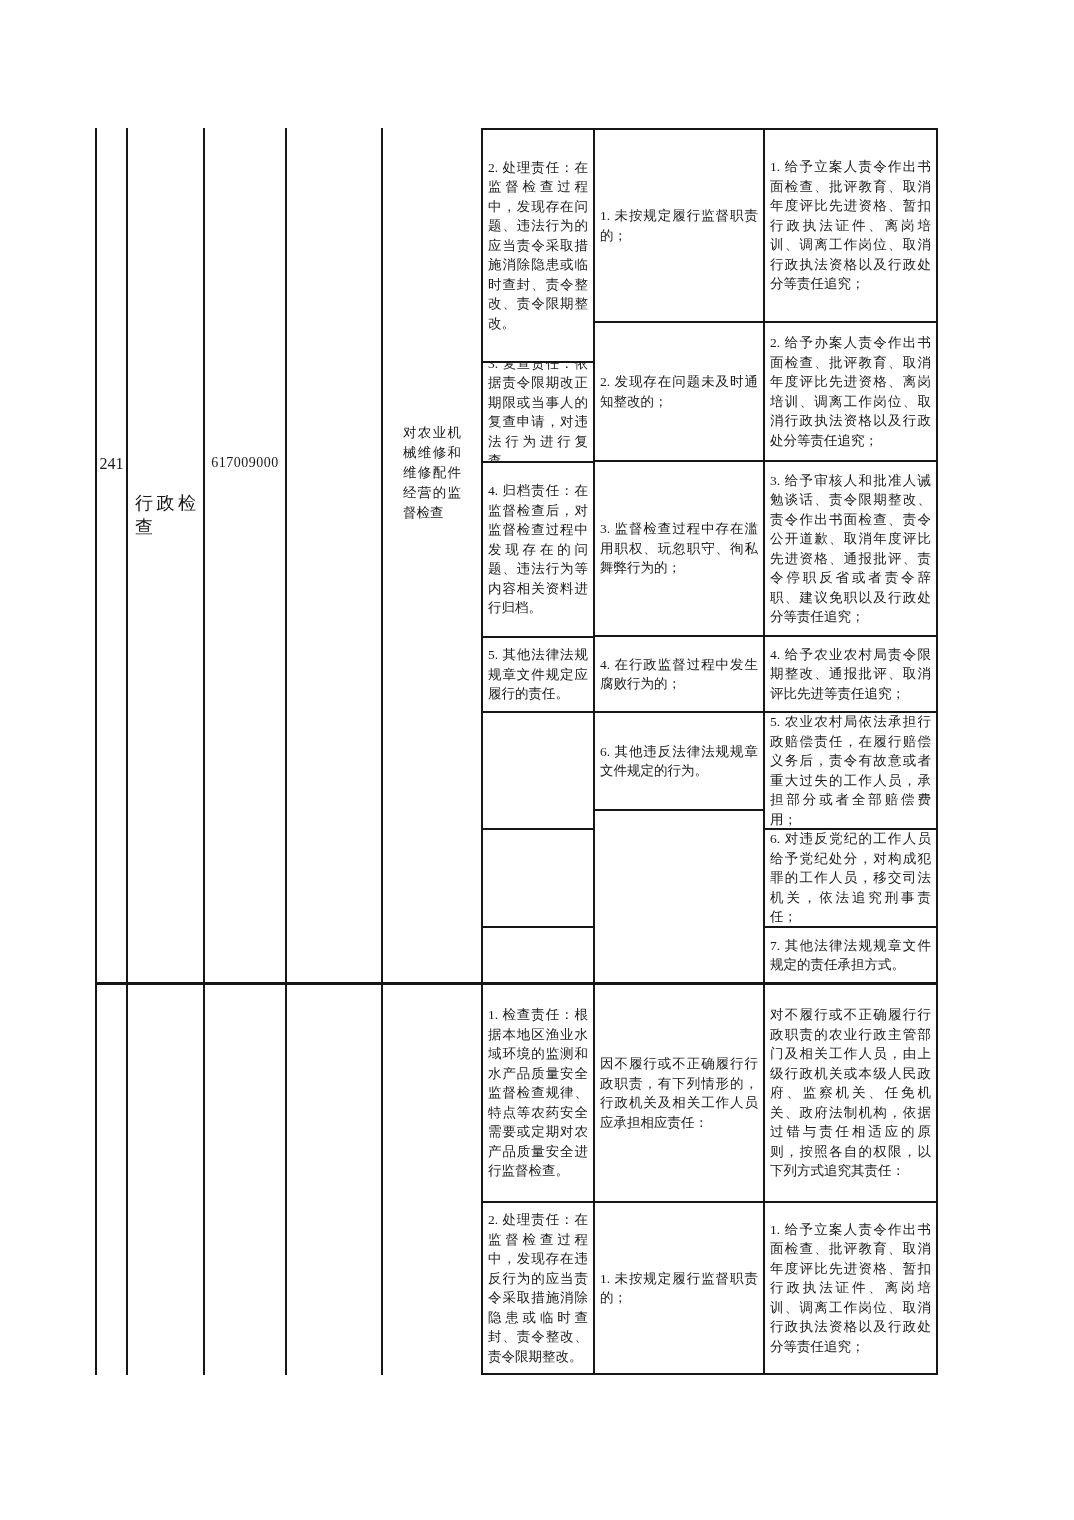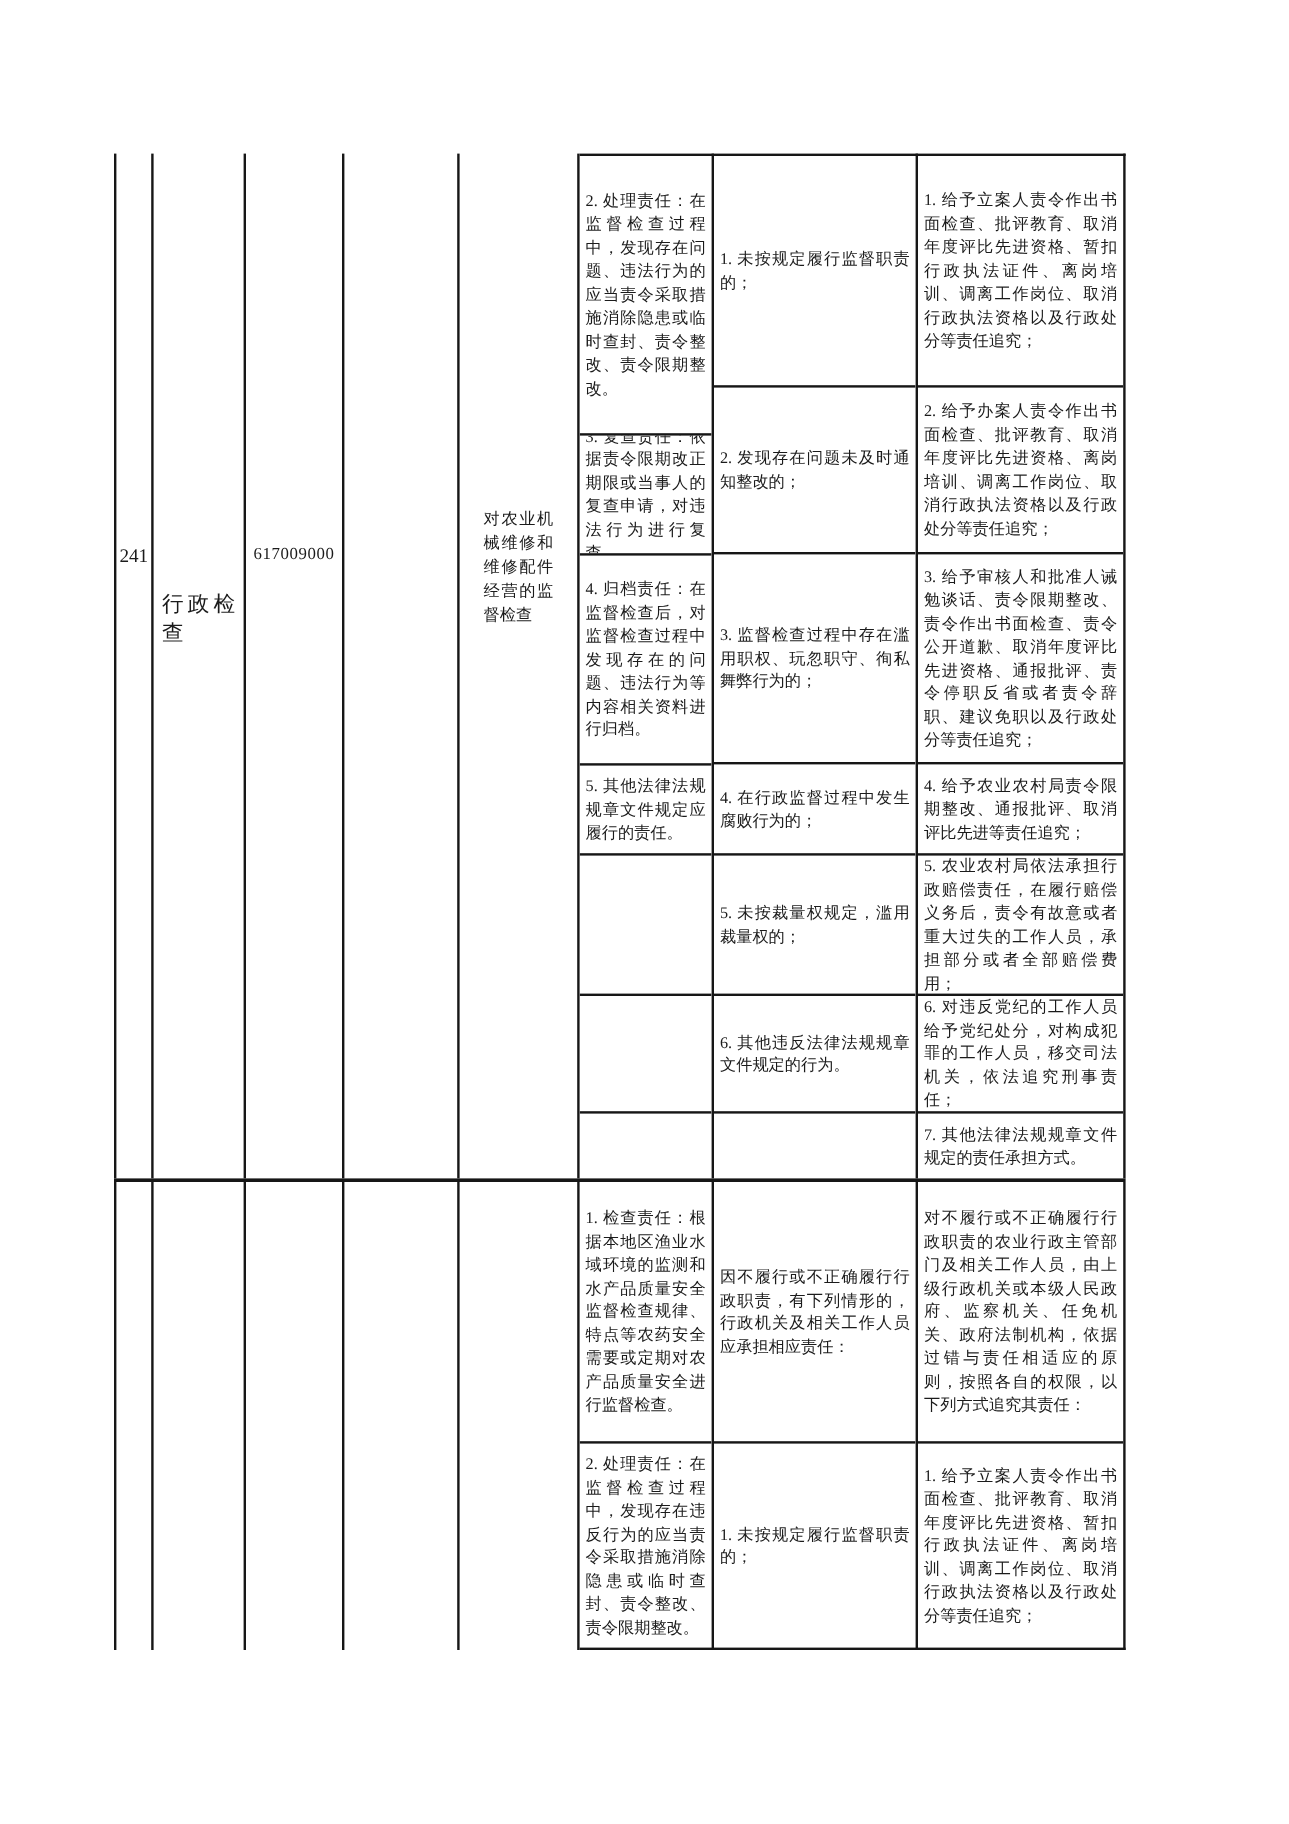--- a/index.html
+++ b/index.html
@@ -110,23 +110,20 @@
           </div>
         <div class="sub" style="height:139px">
             <div class="txt">2. 发现存在问题未及时通知整改的；</div>
           </div>
         <div class="sub" style="height:175px">
             <div class="txt">3. 监督检查过程中存在滥用职权、玩忽职守、徇私舞弊行为的；</div>
           </div>
         <div class="sub" style="height:76px">
             <div class="txt">4. 在行政监督过程中发生腐败行为的；</div>
           </div>
-        <div class="sub" style="height:117px">
-            <div class="txt">5. 未按裁量权规定，滥用裁量权的；</div>
-          </div>
         <div class="sub" style="height:98px">
             <div class="txt">6. 其他违反法律法规规章文件规定的行为。</div>
           </div>
         <div class="sub grow">
             <div class="txt"></div>
           </div>
       </div>
 
       <div class="stack c8">
         <div class="sub" style="height:193px">

